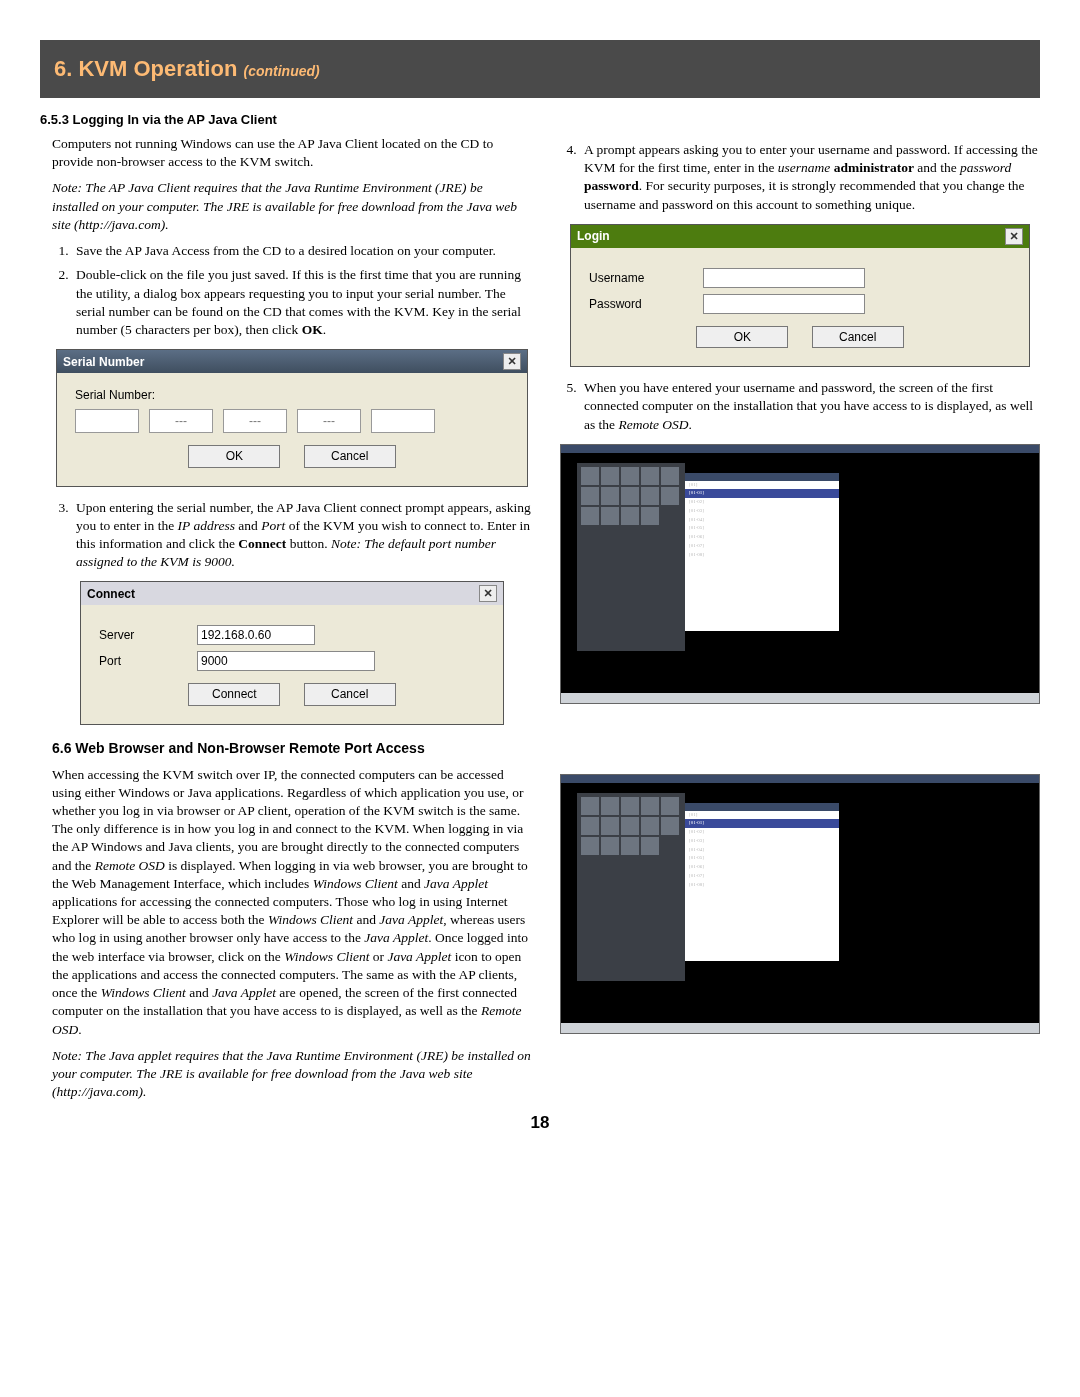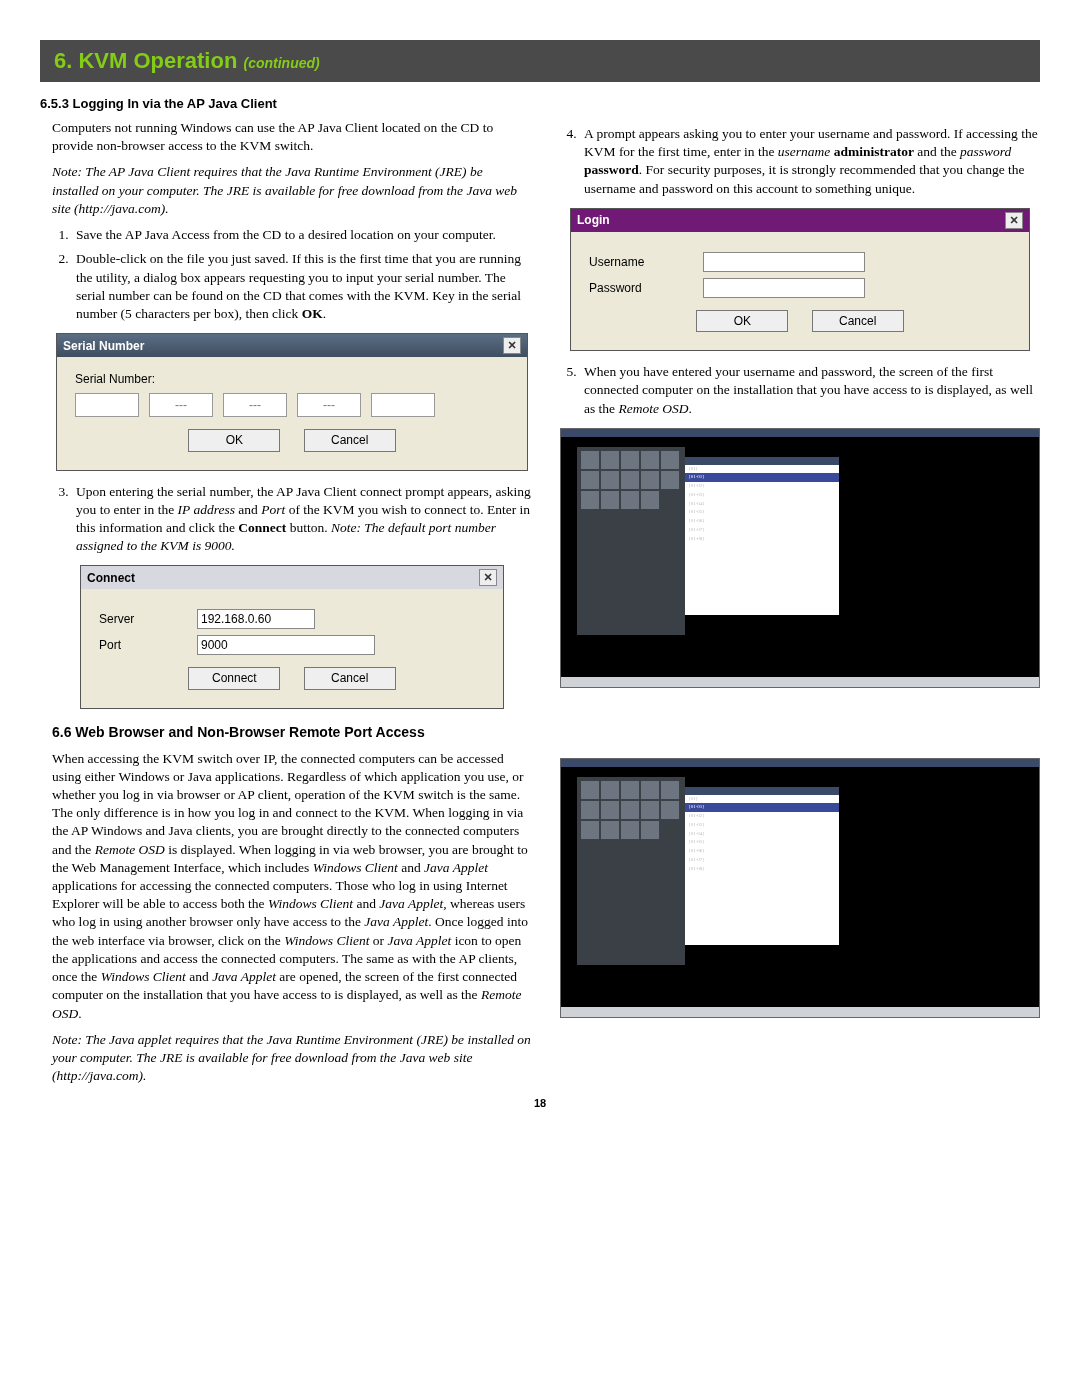--- a/index.html
+++ b/index.html
@@ -6,22 +6,22 @@
     font-family: "Times New Roman", serif;
     font-size: 14px;
     margin: 0;
     padding: 40px;
     width: 1000px;
     background: #fff;
     color: #000;
   }
   .header-bar {
     background: #4a4a4a;
-    color: #84cc16;
-    padding: 8px 14px;
+    color: #fdba74;
+    padding: 16px 14px;
     font-family: Arial, sans-serif;
     font-weight: bold;
     font-size: 22px;
     margin-bottom: 14px;
   }
   .header-bar .cont {
     font-style: italic;
     font-weight: bold;
     font-size: 14px;
   }
@@ -186,21 +186,21 @@
   .section-heading {
     font-family: Arial, sans-serif;
     font-weight: bold;
     font-size: 14px;
     margin: 14px 0 8px 0;
   }
   .page-num {
     text-align: center;
     font-family: Arial, sans-serif;
     font-weight: bold;
-    font-size: 11px;
+    font-size: 17px;
     margin-top: 4px;
   }
 </style>
 </head>
 <body>
 
 <div class="header-bar">
   <span>6. KVM Operation</span>
   <span class="cont">(continued)</span>
 </div>
@@ -275,21 +275,21 @@
   </div>
 
   <div class="col">
     <ol start="4">
       <li>
         <span>A prompt appears asking you to enter your username and password. If accessing the KVM for the first time, enter in the </span><span class="ital">username</span><span> </span><span class="bold">administrator</span><span> and the </span><span class="ital">password</span><span> </span><span class="bold">password</span><span>. For security purposes, it is strongly recommended that you change the username and password on this account to something unique.</span>
       </li>
     </ol>
 
     <div class="dialog" style="margin-left:10px;margin-right:10px;">
-      <div class="titlebar" style="background:#701a75;">
+      <div class="titlebar" style="background:#4d7c0f;">
         <span>Login</span>
         <span class="close-x">✕</span>
       </div>
       <div class="dialog-body">
         <div class="row">
           <span class="lab" style="width:100px;">Username</span>
           <div class="txt-input" style="width:160px;"></div>
         </div>
         <div class="row">
           <span class="lab" style="width:100px;">Password</span>

